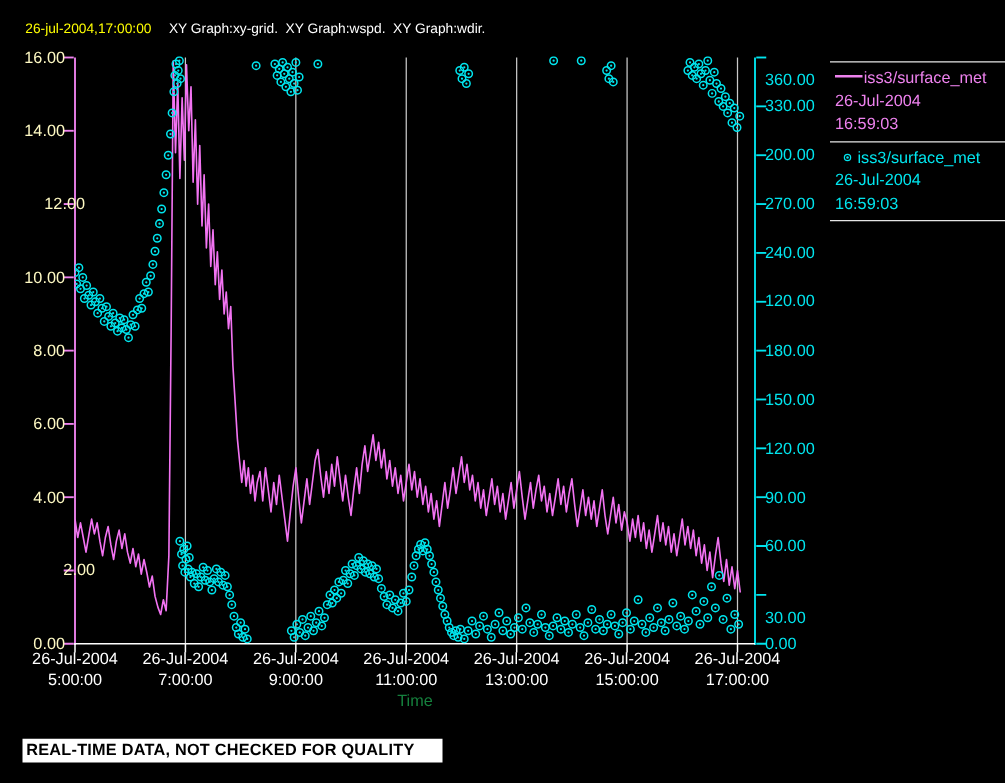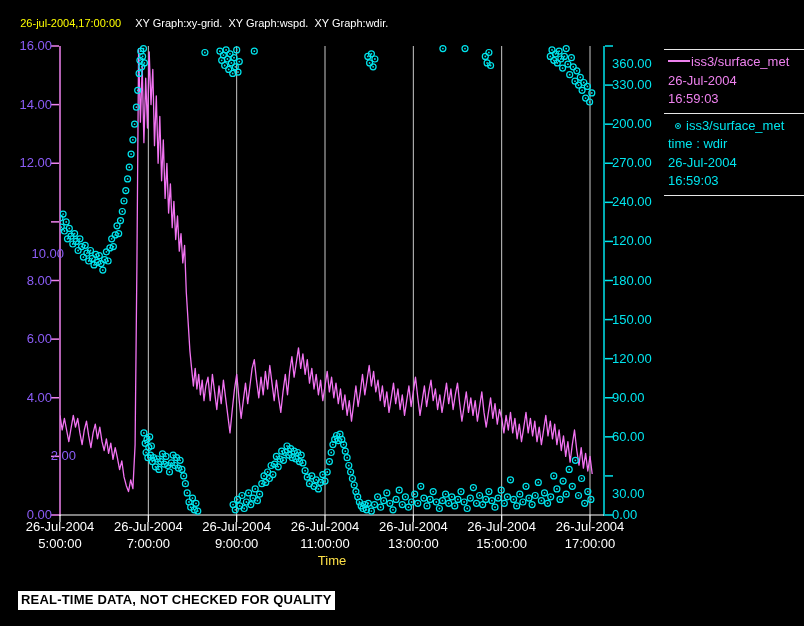--- a/index.html
+++ b/index.html
@@ -2,39 +2,39 @@
 <html><head>
 <meta charset="utf-8">
 <style>
   html,body{margin:0;padding:0;background:#000;}
   .screen{position:relative;width:804px;height:626px;background:#000;overflow:hidden;
           font-family:"Liberation Sans",sans-serif;}
   .titlebar{position:absolute;left:8px;top:5px;font-size:11px;white-space:pre;}
   .title-ts{color:#ffff00;}
   .title-graphs{color:#ffffff;margin-left:14px;}
   #plot-svg{position:absolute;left:0;top:0;}
-  .ylab{position:absolute;width:52px;text-align:right;font-size:13px;color:#8b5cf6;line-height:16px;}
+  .ylab{position:absolute;width:52px;text-align:right;font-size:13px;color:#fef9c3;line-height:16px;}
   .rlab{position:absolute;left:612px;font-size:13px;color:#00e5ee;line-height:16px;}
   .xlab{position:absolute;width:100px;text-align:center;font-size:13px;color:#ffffff;line-height:17px;}
   .xtitle{position:absolute;left:60px;top:553px;width:544px;text-align:center;
-          font-size:13px;color:#fde047;}
+          font-size:13px;color:#15803d;}
   .legend{position:absolute;left:664px;top:49px;width:140px;font-size:13px;}
   .sep{height:1px;background:#e6e6e6;}
   .lentry{padding:3px 0 4px 4px;}
   .lline{line-height:18.5px;white-space:pre;}
   .mag{color:#ee82ee;}
   .cya{color:#00e5ee;}
   .line-sample{display:inline-block;width:22px;height:2px;background:#ee82ee;
                vertical-align:4px;margin-right:1px;}
   .ring{display:inline-block;position:relative;width:4px;height:4px;border:1.5px solid #00e5ee;
         border-radius:50%;margin:0 5px 0 7px;vertical-align:1px;}
   .ring::after{content:"";position:absolute;left:1px;top:1px;width:2px;height:2px;
                border-radius:50%;background:#00e5ee;}
   .notice{position:absolute;left:18px;top:591px;background:#ffffff;color:#000000;
-          font-weight:bold;font-size:13px;line-height:16px;padding:1px 3px 2px 3px;
+          font-weight:bold;font-size:13px;line-height:16px;padding:1px 22px 2px 3px;
           letter-spacing:0.2px;white-space:pre;}
 </style>
 </head>
 <body>
 
 <div class="screen">
 
   <div class="titlebar">
     <span class="title-ts">26-jul-2004,17:00:00</span><span class="title-graphs">XY Graph:xy-grid.  XY Graph:wspd.  XY Graph:wdir.</span>
   </div>
@@ -652,22 +652,22 @@
           <circle cx="587.4" cy="86.4" r="0.9" fill="#00e5ee"></circle>
           <circle cx="589.6" cy="102.0" r="3" fill="none" stroke="#00e5ee" stroke-width="1.2"></circle>
           <circle cx="589.6" cy="102.0" r="0.9" fill="#00e5ee"></circle>
           <circle cx="591.8" cy="92.9" r="3" fill="none" stroke="#00e5ee" stroke-width="1.2"></circle>
           <circle cx="591.8" cy="92.9" r="0.9" fill="#00e5ee"></circle>
         </g>
       </svg>
     <div id="tick-layer">
         <div class="ylab" style="left: 0px; top: 38px;">16.00</div>
         <div class="ylab" style="left: 0px; top: 96.625px;">14.00</div>
-        <div class="ylab" style="left: 0px; top: 155.25px;">12.00</div>
-        <div class="ylab" style="left: 12px; top: 213.875px; margin-top: 32px;">10.00</div>
+        <div class="ylab" style="left: 16px; top: 155.25px;">12.00</div>
+        <div class="ylab" style="left: 0px; top: 213.875px;">10.00</div>
         <div class="ylab" style="left: 0px; top: 272.5px;">8.00</div>
         <div class="ylab" style="left: 0px; top: 331.125px;">6.00</div>
         <div class="ylab" style="left: 0px; top: 389.75px;">4.00</div>
         <div class="ylab" style="left: 0px; top: 448.375px; margin-left: 24px;">2.00</div>
         <div class="ylab" style="left: 0px; top: 507px;">0.00</div>
         <div class="rlab" style="top: 56px;">360.00</div>
         <div class="rlab" style="top: 77.0833px;">330.00</div>
         <div class="rlab" style="top: 116.167px;">200.00</div>
         <div class="rlab" style="top: 155.25px;">270.00</div>
         <div class="rlab" style="top: 194.333px;">240.00</div>
@@ -714,21 +714,20 @@
   <div class="legend">
     <div class="sep"></div>
     <div class="lentry">
       <div class="lline mag"><span class="line-sample"></span><span>iss3/surface_met</span></div>
       <div class="lline mag">26-Jul-2004</div>
       <div class="lline mag">16:59:03</div>
     </div>
     <div class="sep"></div>
     <div class="lentry">
       <div class="lline cya"><span class="ring"></span><span>iss3/surface_met</span></div>
-      <div class="lline cya">time : wdir</div>
       <div class="lline cya">26-Jul-2004</div>
       <div class="lline cya">16:59:03</div>
     </div>
     <div class="sep"></div>
   </div>
 
   <div class="notice">REAL-TIME DATA, NOT CHECKED FOR QUALITY</div>
 
 </div>
 

